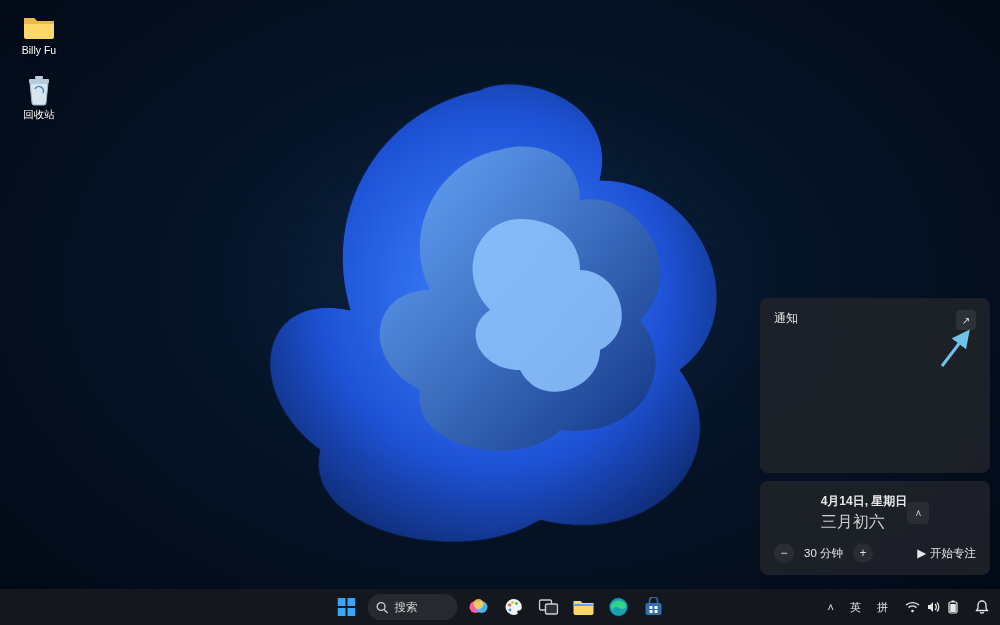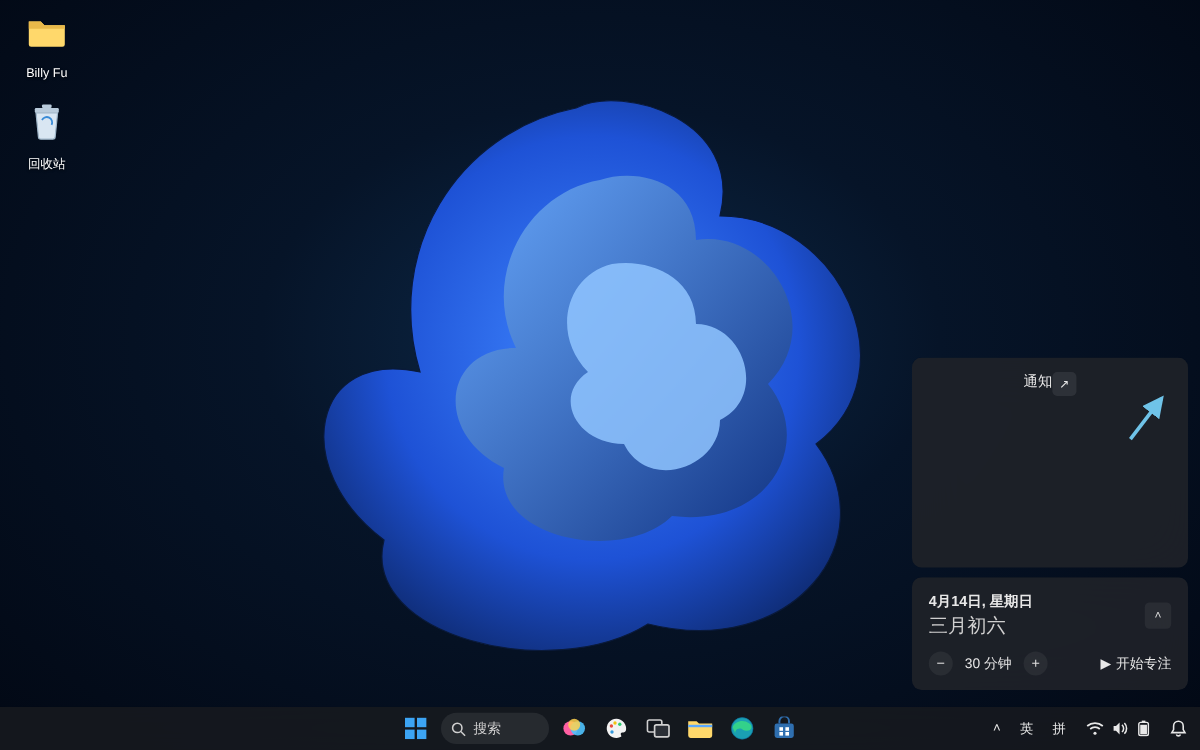--- a/index.html
+++ b/index.html
@@ -16,21 +16,21 @@
     top: 8px; left: 8px;
     display: flex; flex-direction: column; gap: 14px;
   }
   .desktop-icon {
     width: 62px;
     display: flex; flex-direction: column; align-items: center;
     cursor: pointer;
     padding: 2px 0;
   }
   .desktop-icon .icon-img { width: 34px; height: 34px; display:flex;align-items:center;justify-content:center; }
-  .desktop-icon .label { font-size: 10.5px; text-align: center; margin-top: 11px; text-shadow: 0 1px 2px rgba(0,0,0,.8); }
+  .desktop-icon .label { font-size: 10.5px; text-align: center; margin-top: 0; text-shadow: 0 1px 2px rgba(0,0,0,.8); }
 
   
   .bloom { position:absolute; left:200px; top:30px; width:560px; height:540px; pointer-events:none; }
 
   
   .notif-panel {
     position: absolute;
     right: 10px;
     bottom: 50px;
     width: 230px;
@@ -38,40 +38,40 @@
   }
   .card {
     background: rgba(30,34,40,0.92);
     border-radius: 8px;
     padding: 12px 14px;
     color: #e8e8e8;
     font-size: 12px;
     backdrop-filter: blur(20px);
   }
   .notif-card { height: 175px; display:flex; flex-direction:column; position:relative; }
-  .notif-header { display:flex; justify-content:center; align-items:flex-start; }
+  .notif-header { display:flex; justify-content:space-between; align-items:flex-start; }
   .notif-title { font-size: 12px; }
   .expand-btn {
     width: 20px; height: 20px;
     border-radius:4px;
     background: rgba(255,255,255,0.08);
     display:flex;align-items:center;justify-content:center;
     cursor:pointer;
     font-size:10px;
   }
   .notif-empty { flex:1; display:flex; align-items:center; justify-content:center; color:#cfcfcf; font-size:11.5px; }
 
   .arrow-annotation {
     position:absolute;
     top: 28px; right: 14px;
     pointer-events:none;
   }
 
   .date-card { display:flex; flex-direction:column; gap:10px; }
-  .date-row { display:flex; justify-content:space-between; align-items:center; }
+  .date-row { display:flex; justify-content:center; align-items:center; }
   .date-main { font-size:12px; font-weight:600; }
   .date-sub { font-size:16px; color:#cfcfcf; margin-top:2px; }
   .chev-btn {
     width:22px; height:22px; border-radius:4px;
     background: rgba(255,255,255,0.06);
     display:flex;align-items:center;justify-content:center;
     cursor:pointer; font-size:10px; color:#ddd;
   }
   .focus-row { display:flex; justify-content:space-between; align-items:center; }
   .stepper { display:flex; align-items:center; gap:4px; }

